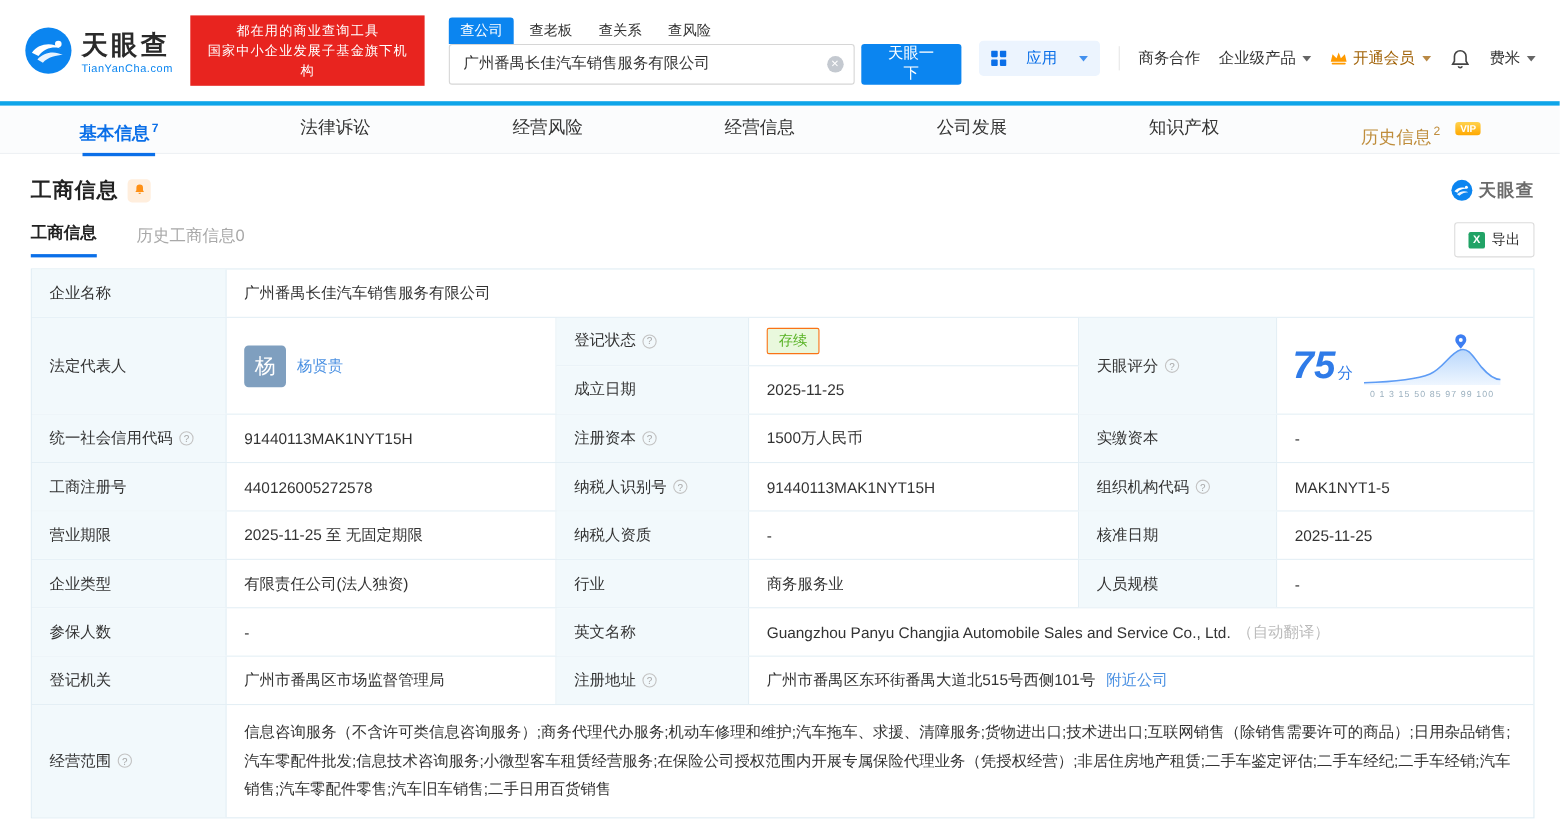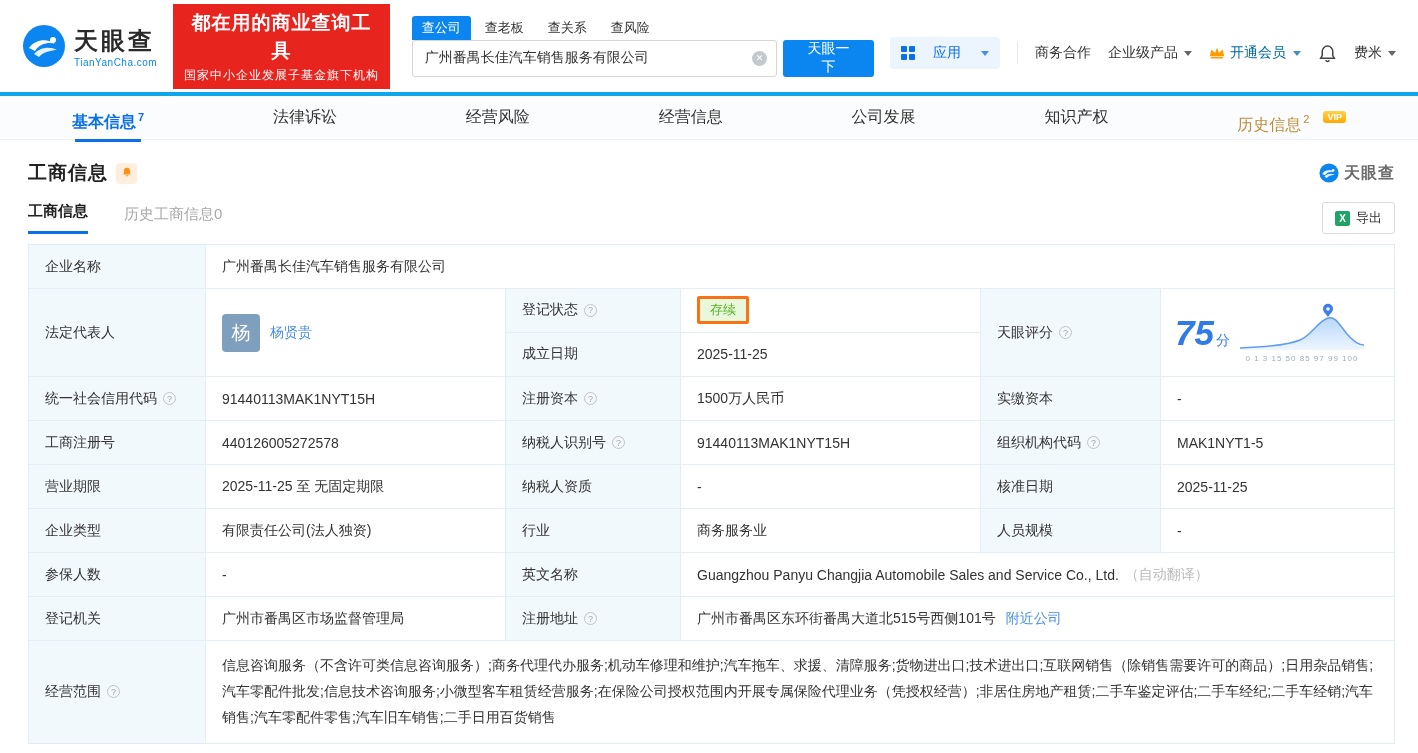--- a/index.html
+++ b/index.html
@@ -6,36 +6,36 @@
   body {
     width:1418px; height:753px; overflow:hidden; background:#fff;
     font-family:"Liberation Sans","DejaVu Sans",sans-serif; color:#333; font-size:14px;
   }
   
   .topbar { display:flex; align-items:center; height:92px; padding:0 22px; gap:16px; background:#fff; }
   .logo { display:flex; align-items:center; gap:8px; cursor:pointer; }
   .logo-text .cn { font-size:24px; font-weight:bold; color:#2a2a2a; letter-spacing:3px; }
   .logo-text .en { font-size:10px; color:#0b85f0; letter-spacing:.5px; }
   .banner { background:#e8241f; color:#fff; padding:5px 10px; text-align:center; line-height:1.5; }
-  .banner .l1 { font-size:19px; font-weight:bold; letter-spacing:1px; }
+  .banner .l1 { font-size:12px; font-weight:normal; letter-spacing:1px; }
   .banner .l2 { font-size:12px; letter-spacing:1px; }
   .search-area { display:flex; flex-direction:column; margin-left:6px; }
   .search-tabs { display:flex; align-items:flex-end; gap:4px; height:24px; }
   .stab { font-size:13px; color:#333; padding:3px 10px; cursor:pointer; }
   .stab.active { background:#0b85f0; color:#fff; border-radius:3px 3px 0 0; font-weight:normal; }
   .search-row { display:flex; align-items:center; }
   .search-box { position:relative; width:372px; }
   .search-box input { width:100%; height:37px; border:1px solid #d6d6d6; border-radius:3px; padding:0 34px 0 12px; font-size:14px; color:#333; outline:none; font-family:inherit; }
   .clear-icon { position:absolute; right:10px; top:11px; width:15px; height:15px; border-radius:50%; background:#c4c9d0; color:#fff; font-size:9px; line-height:15px; text-align:center; cursor:pointer; }
   .search-btn { height:37px; margin-left:6px; padding:0 18px; background:#0b85f0; color:#fff; border:none; border-radius:3px; font-size:14px; cursor:pointer; font-family:inherit; }
   .right-menu { margin-left:auto; display:flex; align-items:center; gap:17px; margin-top:14px; white-space:nowrap; }
   .apps-chip { display:flex; align-items:center; gap:18px; background:#ecf4fe; color:#0b6fe8; padding:7px 11px; border-radius:4px; cursor:pointer; font-size:14px; }
   .menu-divider { width:1px; height:22px; background:#e7e7e7; }
   .menu-item { display:flex; align-items:center; gap:4px; font-size:14px; color:#333; cursor:pointer; }
-  .menu-vip { display:flex; align-items:center; gap:5px; font-size:14px; color:#0369a1; cursor:pointer; }
+  .menu-vip { display:flex; align-items:center; gap:5px; font-size:14px; color:#a16207; cursor:pointer; }
   .caret { width:0; height:0; border-left:4px solid transparent; border-right:4px solid transparent; border-top:5px solid currentColor; display:inline-block; margin-left:2px; opacity:.75; }
   .bell-btn { display:flex; align-items:center; cursor:pointer; }
   
   .page-tabs { display:flex; justify-content:space-between; align-items:center; height:48px; padding:0 72px; background:#fbfcfd; border-bottom:1px solid #eef1f4; border-top:4px solid #0ea5e9; }
   .ptab { position:relative; line-height:46px; height:48px; font-size:16px; color:#333; cursor:pointer; }
   .ptab sup { font-size:11px; margin-left:2px; vertical-align:super; }
   .ptab.active { color:#0b6fe8; font-weight:bold; }
   .ptab.active::after { content:''; position:absolute; left:50%; transform:translateX(-50%); bottom:0; width:66px; height:3px; background:#0b6fe8; }
   .ptab.history { color:#bf8d3c; }
   .vip-badge { background:linear-gradient(180deg,#ffd24e,#ffa800); color:#fff; font-size:9px; font-weight:bold; padding:1px 4px; border-radius:3px; margin-left:14px; vertical-align:10px; }
@@ -61,21 +61,21 @@
   .c-l3 { width:180px; } .c-v3 { flex:1; }
   .v-rest { flex:1; }
   .mid-stack { display:flex; flex-direction:column; width:475px; }
   .mid-row { display:flex; height:44px; }
   .mid-row:first-child { border-bottom:1px solid #e4eff5; }
   .mid-row .cell { height:100%; }
   .row-lp { height:88px; }
   .help { display:inline-flex; align-items:center; justify-content:center; width:13px; height:13px; border:1px solid #c3c3c3; border-radius:50%; color:#a8a8a8; font-size:9px; margin-left:6px; flex:none; cursor:pointer; }
   .avatar { width:38px; height:38px; background:#7f9fbf; border-radius:4px; color:#fff; font-size:19px; display:flex; align-items:center; justify-content:center; margin-right:10px; cursor:pointer; flex:none; }
   .link { color:#4a90e2; text-decoration:none; cursor:pointer; }
-  .badge-green { background:#e9f8dd; border:3px solid #f97316; color:#57b224; font-size:13px; padding:2px 10px; border-radius:2px; }
+  .badge-green { background:#e9f8dd; border:1px solid #f97316; color:#57b224; font-size:13px; padding:2px 10px; border-radius:2px; }
   .score-cell { padding:0 6px 0 14px; gap:8px; }
   .score-num { display:flex; align-items:baseline; color:#2f7be8; }
   .score-val { font-size:35px; font-weight:bold; font-style:italic; }
   .score-unit { font-size:14px; margin-left:2px; }
   .score-chart { display:flex; flex-direction:column; align-items:center; }
   .axis { width:128px; font-size:8px; color:#9bb0bf; text-align:center; letter-spacing:1px; white-space:nowrap; }
   .scope-cell { padding:12px 16px; line-height:1.85; align-items:flex-start; }
   .note { color:#bbbbbb; margin-left:6px; }
   .addr-link { margin-left:10px; }
 </style>

